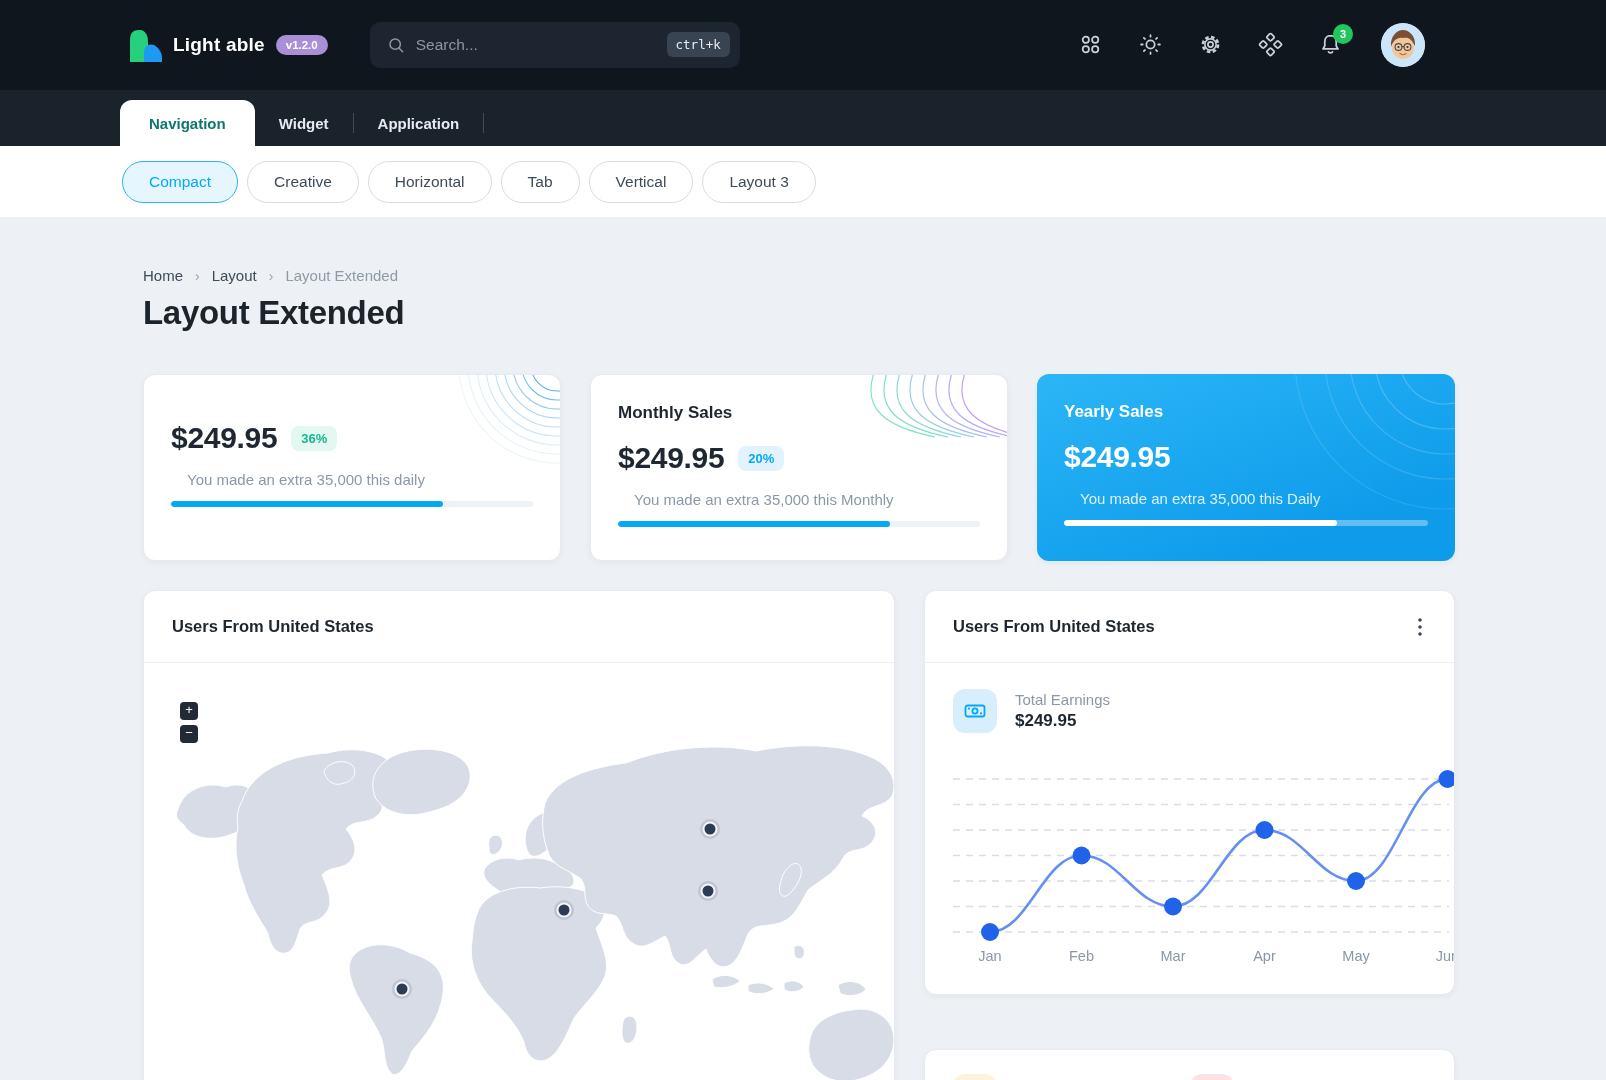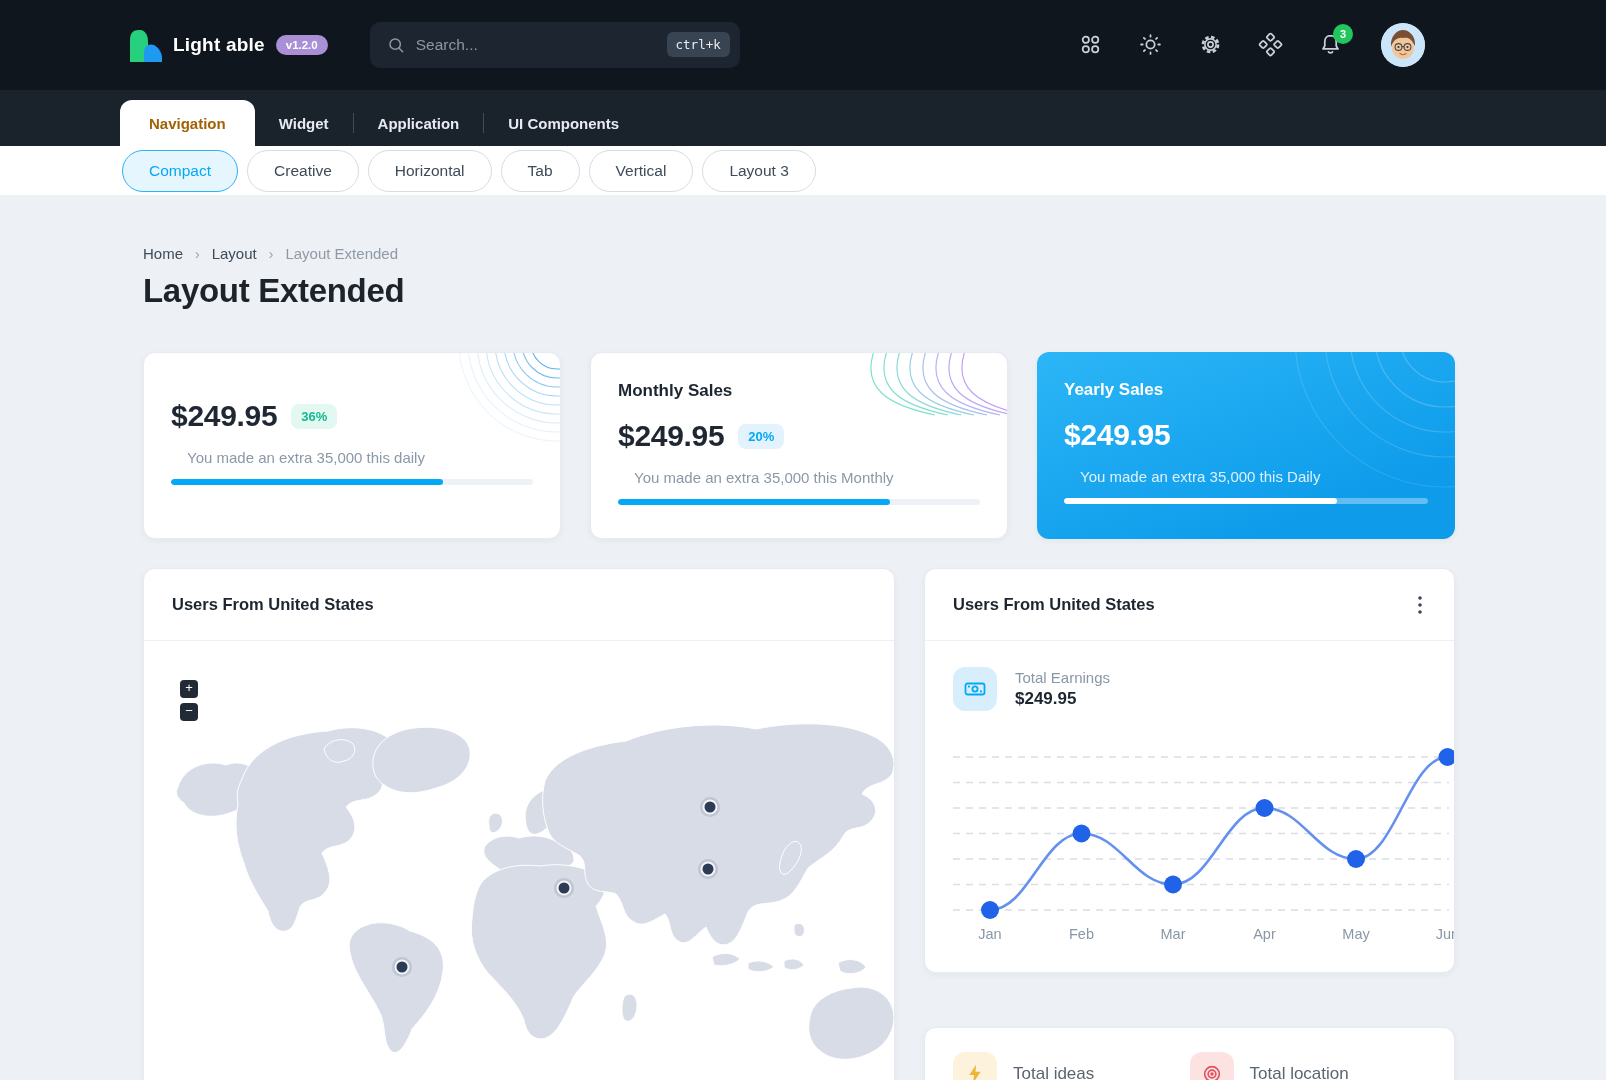--- a/index.html
+++ b/index.html
@@ -47,25 +47,25 @@
   }
   
   .tabstrip {
     height:56px; background:#1a222c; display:flex; align-items:flex-end; padding-left:120px;
   }
   .tab {
     height:46px; display:flex; align-items:center; padding:0 24px;
     color:#e7ebf1; font-size:15px; font-weight:600; cursor:pointer;
   }
   .tab.active {
-    background:#fff; color:#a16207; border-radius:12px 12px 0 0; padding:0 29px;margin-top:20px;
+    background:#fff; color:#0f766e; border-radius:12px 12px 0 0; padding:0 29px;margin-top:20px;
   }
   .tab-divider { width:1px; height:20px; background:#414c5a; margin-bottom:13px; }
   
-  .pillsrow { height:49px; background:#fff; display:flex; align-items:center; gap:9px; padding-left:122px; }
+  .pillsrow { height:71px; background:#fff; display:flex; align-items:center; gap:9px; padding-left:122px; }
   .pill {
     height:42px; padding:0 26px; border-radius:21px; border:1px solid #d6dde3;
     background:#fff; color:#3e4b59; font-size:15.5px; display:flex; align-items:center; cursor:pointer;
   }
   .pill.active { border:1px solid #2fb1f6; background:#e6f6fe; color:#04a9f5; font-weight:500; }
   
   main { padding:50px 151px 0 143px; }
   .breadcrumb { display:flex; align-items:center; font-size:15px; margin-left:-4px; }
   .crumb { color:#3f4b59; padding:0 4px; cursor:pointer; }
   .crumb-sep { color:#9aa3ae; font-size:14px; padding:0 8px; }
@@ -206,21 +206,20 @@
     </span>
   </div>
 </header>
 
 <nav class="tabstrip">
   <div class="tab active">Navigation</div>
   <div class="tab">Widget</div>
   <div class="tab-divider"></div>
   <div class="tab">Application</div>
   <div class="tab-divider"></div>
-  <div class="tab">UI Components</div>
 </nav>
 
 <div class="pillsrow">
   <div class="pill active">Compact</div>
   <div class="pill">Creative</div>
   <div class="pill">Horizontal</div>
   <div class="pill">Tab</div>
   <div class="pill">Vertical</div>
   <div class="pill">Layout 3</div>
 </div>

